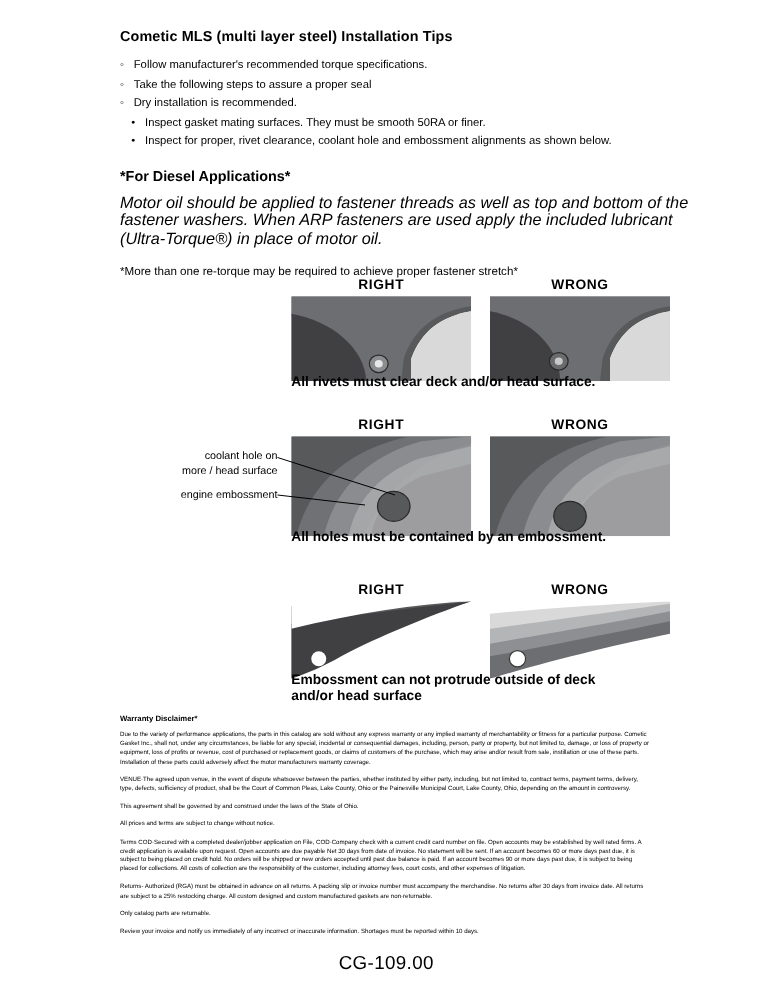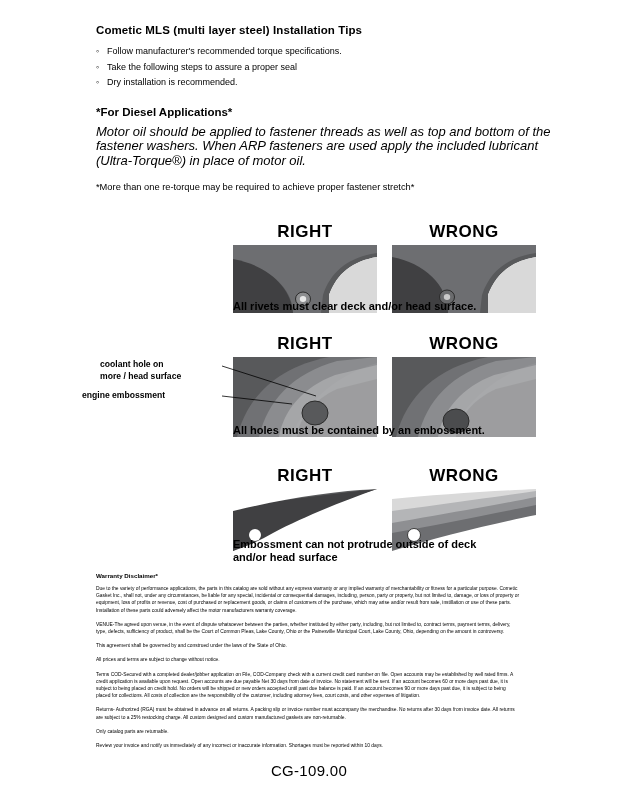--- a/index.html
+++ b/index.html
@@ -93,44 +93,43 @@
     position: absolute;
     left: 0;
     top: 222px;
     width: 618px;
   }
   .figrow {
     position: relative;
     margin-bottom: 0;
   }
   .figlabel {
-    font-size: 17px;
+    font-size: 11px;
     font-weight: bold;
     text-align: center;
     letter-spacing: 0.5px;
     margin-bottom: 3px;
   }
   .panel {
     position: relative;
     overflow: hidden;
     border: 0;
     background: #ffffff;
   }
   .caption {
     font-size: 11px;
     line-height: 13px;
     margin-top: 4px;
     font-weight: bold;
   }
   .annot {
     font-size: 8.6px;
-    text-align: left;
+    text-align: right;
     line-height: 12px;
     white-space: nowrap;
-    font-weight: bold;
   }
 
   
   .warranty {
     position: absolute;
     left: 96px;
     top: 572px;
     width: 424px;
   }
   .warranty h3 {
@@ -160,20 +159,24 @@
 <div class="page">
 
   <div class="content">
 
     <h1 class="title">Cometic MLS (multi layer steel) Installation Tips</h1>
 
     <ul class="bullets">
       <li>Follow manufacturer's recommended torque specifications.</li>
       <li>Take the following steps to assure a proper seal</li>
       <li>Dry installation is recommended.</li>
+    </ul>
+    <ul class="subbullets">
+      <li>Inspect gasket mating surfaces.  They must be smooth 50RA or finer.</li>
+      <li>Inspect for proper, rivet clearance, coolant hole and embossment alignments as shown below.</li>
     </ul>
 
     <h2 class="subtitle">*For Diesel Applications*</h2>
     <p class="para">Motor oil should be applied to fastener threads as well as top and bottom of the fastener washers. When ARP fasteners are used apply the included lubricant (Ultra-Torque®) in place of motor oil.</p>
     <p class="note">*More than one re-torque may be required to achieve proper fastener stretch*</p>
   </div>
 
   <div class="figures">
 
     <div class="figrow" style="height:98px;">

